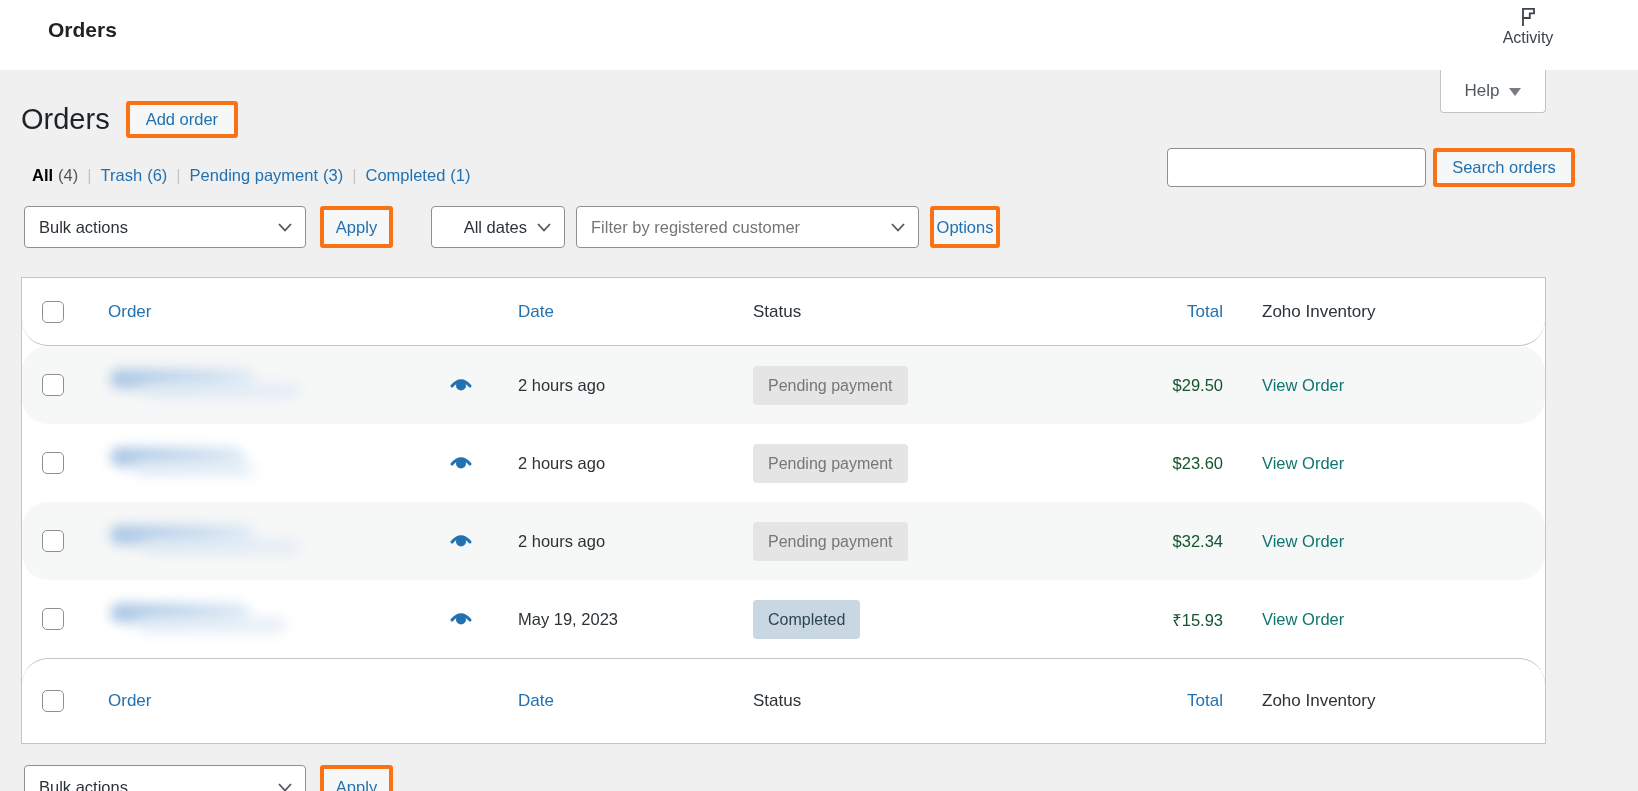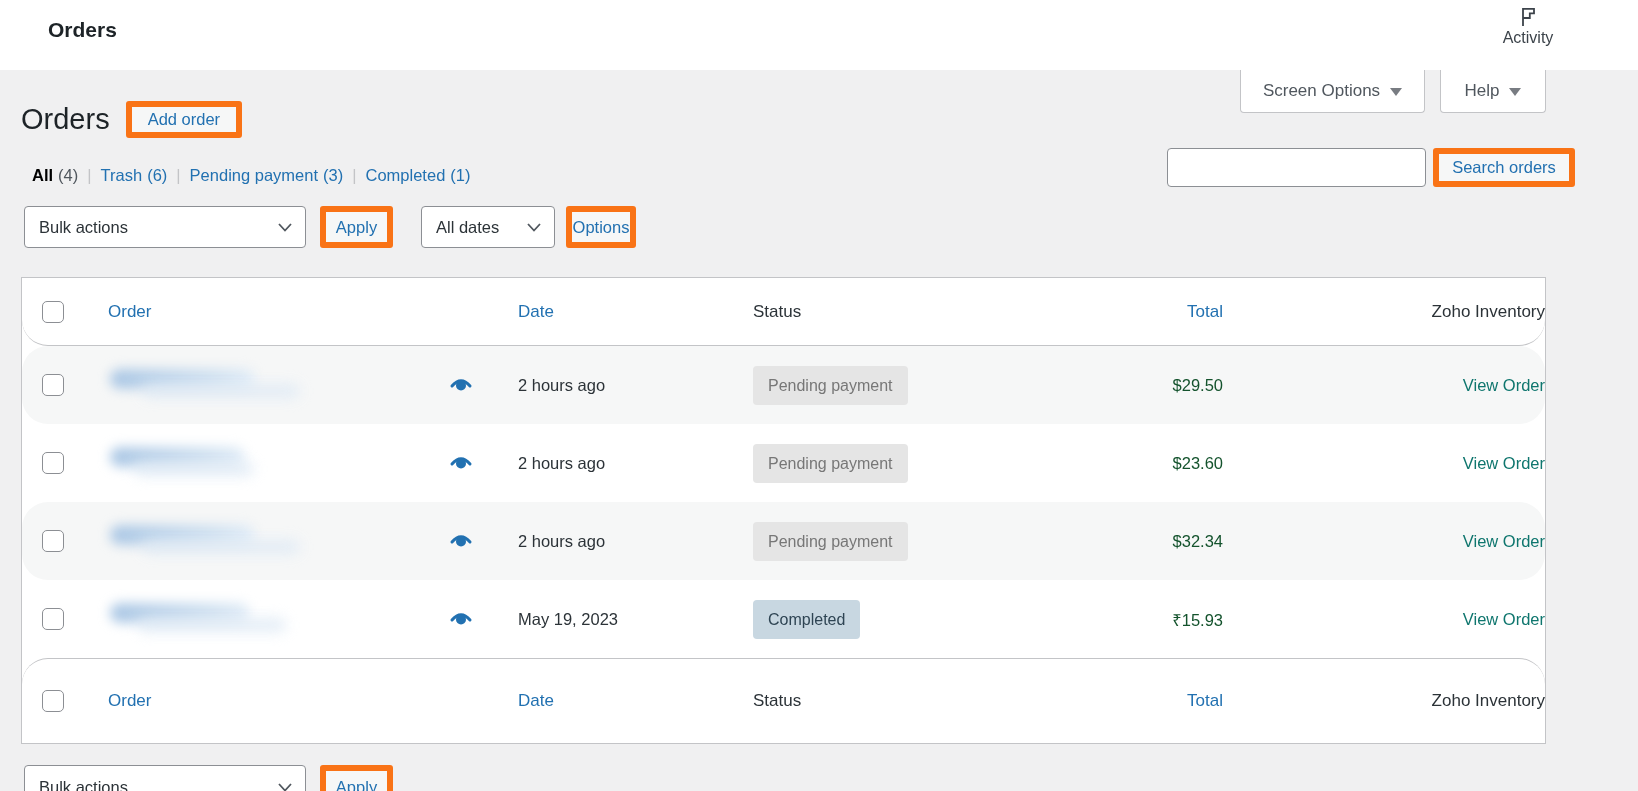--- a/index.html
+++ b/index.html
@@ -16,21 +16,21 @@
 
   
   .screen-tab { position:absolute; top:70px; height:43px; background:#ffffff; border:1px solid #c3c4c7; border-top:none; border-radius:0 0 4px 4px; display:flex; align-items:center; justify-content:center; gap:10px; font-size:17px; color:#50575e; cursor:pointer; }
   .tab-screen-options { left:1240px; width:185px; }
   .tab-help { left:1440px; width:106px; }
   .caret-down { width:0; height:0; border-left:6px solid transparent; border-right:6px solid transparent; border-top:8px solid #787c82; margin-top:2px; }
 
   
   .heading-row { position:absolute; left:21px; top:101px; display:flex; align-items:center; }
   .page-title { font-size:29px; font-weight:400; color:#1d2327; }
-  .btn { display:inline-flex; align-items:center; justify-content:center; background:#f6f7f7; border:6px solid #f97316; border-radius:3px; color:#2271b1; font-size:16.5px; cursor:pointer; font-family:inherit; }
+  .btn { display:inline-flex; align-items:center; justify-content:center; background:#f6f7f7; border:4px solid #f97316; border-radius:3px; color:#2271b1; font-size:16.5px; cursor:pointer; font-family:inherit; }
   .add-order-btn { margin-left:16px; height:37px; padding:0 16px; }
 
   
   .search-box { position:absolute; left:1139px; top:148px; display:flex;padding-left:28px; }
   .search-input { width:259px; height:39px; background:#ffffff; border:1px solid #8c8f94; border-radius:4px; font-size:16px; padding:0 10px; color:#2c3338; font-family:inherit; }
   .search-btn { margin-left:7px; width:142px; height:39px; }
 
   
   .views { position:absolute; left:32px; top:166px; font-size:16.5px; display:flex; align-items:center; }
   .views a { text-decoration:none; cursor:pointer; }
@@ -38,41 +38,41 @@
   .view-link { color:#2271b1; font-weight:400; }
   .view-count { color:#50575e; font-weight:400; margin-left:5px; }
   .view-count-blue { color:#2271b1; font-weight:400; margin-left:5px; }
   .view-sep { color:#c3c4c7; margin:0 9px; }
 
   
   .tablenav-top { position:absolute; left:24px; top:206px; display:flex; align-items:center; }
   .select { height:42px; background:#ffffff; border:1px solid #8c8f94; border-radius:4px; display:flex; align-items:center; justify-content:space-between; font-size:16.5px; color:#2c3338; padding:0 13px 0 14px; cursor:pointer; }
   .select .chev { margin-left:10px; flex:none; }
   .sel-bulk { width:282px; }
-  .sel-dates { width:134px; margin-left:28px; }
+  .sel-dates { width:134px; margin-left:38px;justify-content:flex-end; }
   .sel-customer { width:343px; margin-left:11px; color:#757575; }
   .apply-btn { margin-left:14px; width:73px; height:42px; }
   .filter-btn { margin-left:11px; width:70px; height:42px; }
 
   
   .list-table { position:absolute; left:21px; top:277px; width:1525px; background:#ffffff; border:1px solid #c3c4c7; }
   .t-row { display:grid; grid-template-columns:69px 415px 235px 350px 150px 1fr; align-items:center;border-radius:26px; }
   .t-head { height:68px; border-bottom:1px solid #c3c4c7; }
   .t-foot { height:85px; border-top:1px solid #c3c4c7; }
   .t-data { height:78px; }
   .t-alt { background:#f6f7f7; }
   .cell-cb { padding-left:20px; }
   .cb { appearance:none; -webkit-appearance:none; width:22px; height:22px; border:1.4px solid #8c8f94; border-radius:5px; background:#fff; cursor:pointer; display:block; }
   .col-link { color:#2271b1; font-size:17px; text-decoration:none; cursor:pointer; }
   .col-text { color:#2c3338; font-size:17px; }
   .cell-order-h { padding-left:17px; }
   .cell-date { padding-left:12px; }
   .cell-status { padding-left:12px; }
   .cell-total { text-align:right; padding-right:18px; }
-  .cell-zoho { padding-left:21px;text-align:right; }
+  .cell-zoho { padding-left:21px; }
   .cell-order-d { display:flex; align-items:center; justify-content:space-between; padding-left:17px; padding-right:33px; }
   .date-val { font-size:16.5px; color:#2c3338; }
   .total-val { font-size:16.5px; color:#14532d; }
   .view-order { font-size:16.5px; color:#0f766e; text-decoration:none; cursor:pointer;margin-top:28px; }
   .badge { display:inline-block; height:39px; line-height:39px; padding:0 15px; border-radius:4px; font-size:16px; }
   .badge-pending { background:#e5e5e5; color:#777777; }
   .badge-completed { background:#c8d7e1; color:#2e4453; }
 
   
   .blob-wrap { position:relative; width:200px; height:36px; }
@@ -98,24 +98,20 @@
     <div class="activity">
       <span>
         <svg width="21" height="21" viewBox="0 0 21 21" fill="none">
           <path d="M5 20 V2.8 h11 v4.6 h-4.2 v4.6 H5" stroke="#3c434a" stroke-width="1.8" fill="none" stroke-linejoin="miter"></path>
         </svg>
       </span>
       <div class="activity-label">Activity</div>
     </div>
   </div>
 
-  <div class="screen-tab tab-screen-options">
-    <span>Screen Options</span>
-    <span class="caret-down"></span>
-  </div>
   <div class="screen-tab tab-help">
     <span>Help</span>
     <span class="caret-down"></span>
   </div>
 
   <div class="heading-row">
     <h1 class="page-title">Orders</h1>
     <button class="btn add-order-btn">Add order</button>
   </div>
 
@@ -141,20 +137,26 @@
           <polyline points="1,1 7,7.5 13,1" fill="none" stroke="#50575e" stroke-width="1.8"></polyline>
         </svg>
     </div>
     <button class="btn apply-btn">Apply</button>
     <div class="select sel-dates">
       <span>All dates</span>
       <svg class="chev" width="14" height="9" viewBox="0 0 14 9">
           <polyline points="1,1 7,7.5 13,1" fill="none" stroke="#50575e" stroke-width="1.8"></polyline>
         </svg>
     </div>
+    <div class="select sel-customer">
+      <span>Filter by registered customer</span>
+      <svg class="chev" width="14" height="9" viewBox="0 0 14 9">
+          <polyline points="1,1 7,7.5 13,1" fill="none" stroke="#50575e" stroke-width="1.8"></polyline>
+        </svg>
+    </div>
     <button class="btn filter-btn">Options</button>
   </div>
 
   <div class="list-table">
 
     <div class="t-row t-head">
       <div class="cell-cb">
           <input type="checkbox" class="cb" style="">
         </div>
       <div class="cell-order-h"><a class="col-link">Order</a></div>

